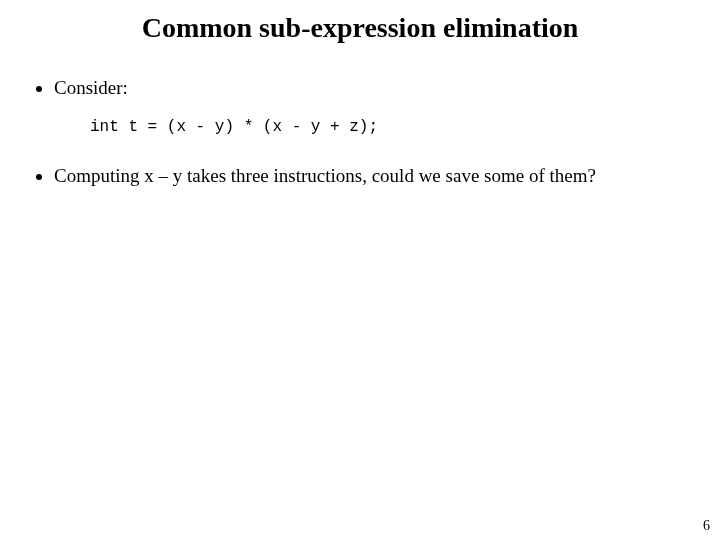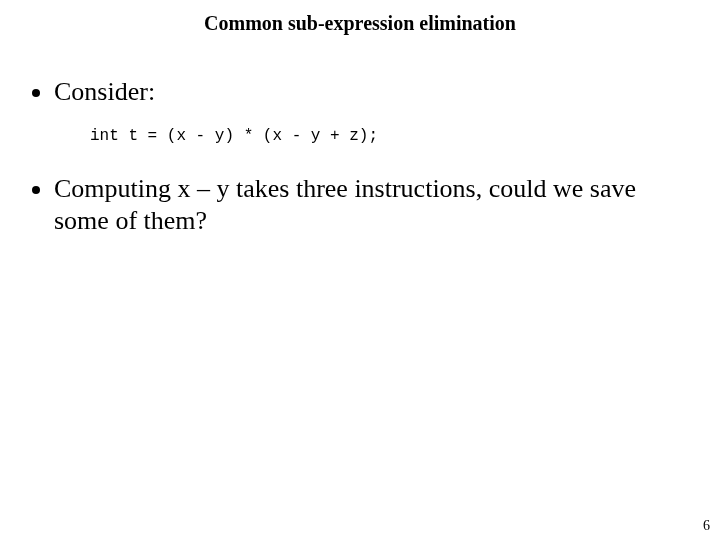--- a/index.html
+++ b/index.html
@@ -18,36 +18,36 @@
     height: 540px;
     position: relative;
     box-sizing: border-box;
   }
   .title {
     position: absolute;
     top: 12px;
     left: 0;
     right: 0;
     text-align: center;
-    font-size: 20px;
+    font-size: 28px;
     font-weight: bold;
   }
   .body {
     position: absolute;
     top: 76px;
     left: 30px;
     right: 30px;
   }
   ul.points {
     list-style: disc;
     margin: 0;
     padding-left: 24px;
   }
   ul.points > li {
-    font-size: 26px;
+    font-size: 19px;
     line-height: 1.25;
     margin-bottom: 18px;
   }
   .code {
     font-family: "Courier New", Courier, monospace;
     font-size: 16px;
     white-space: pre;
     margin: 14px 0 28px 60px;
   }
   .pagenum {

